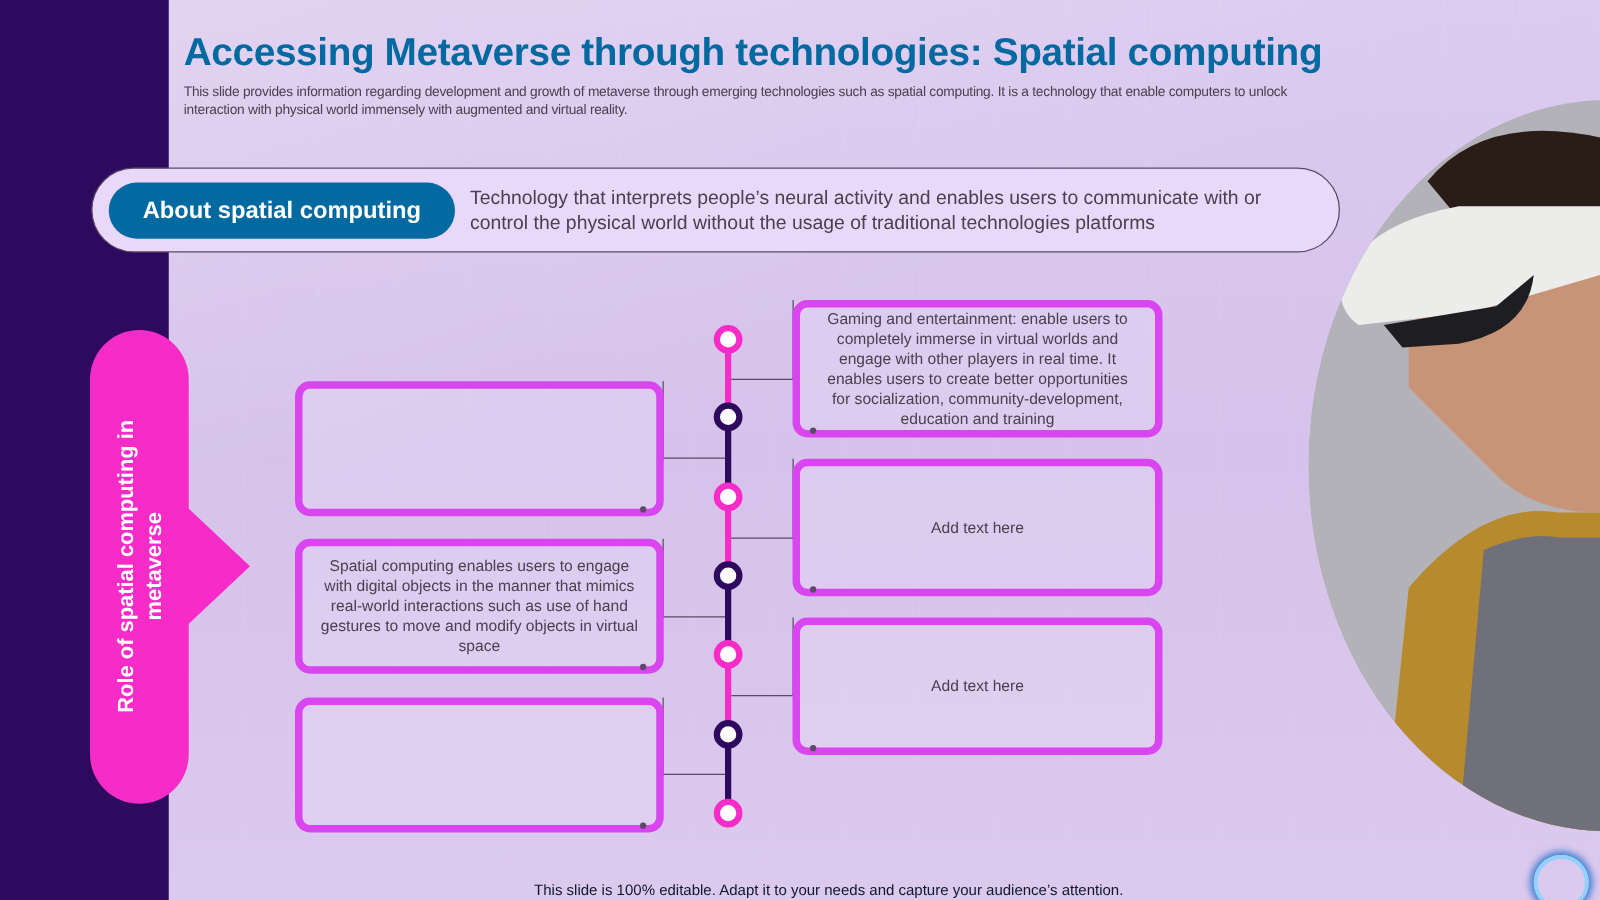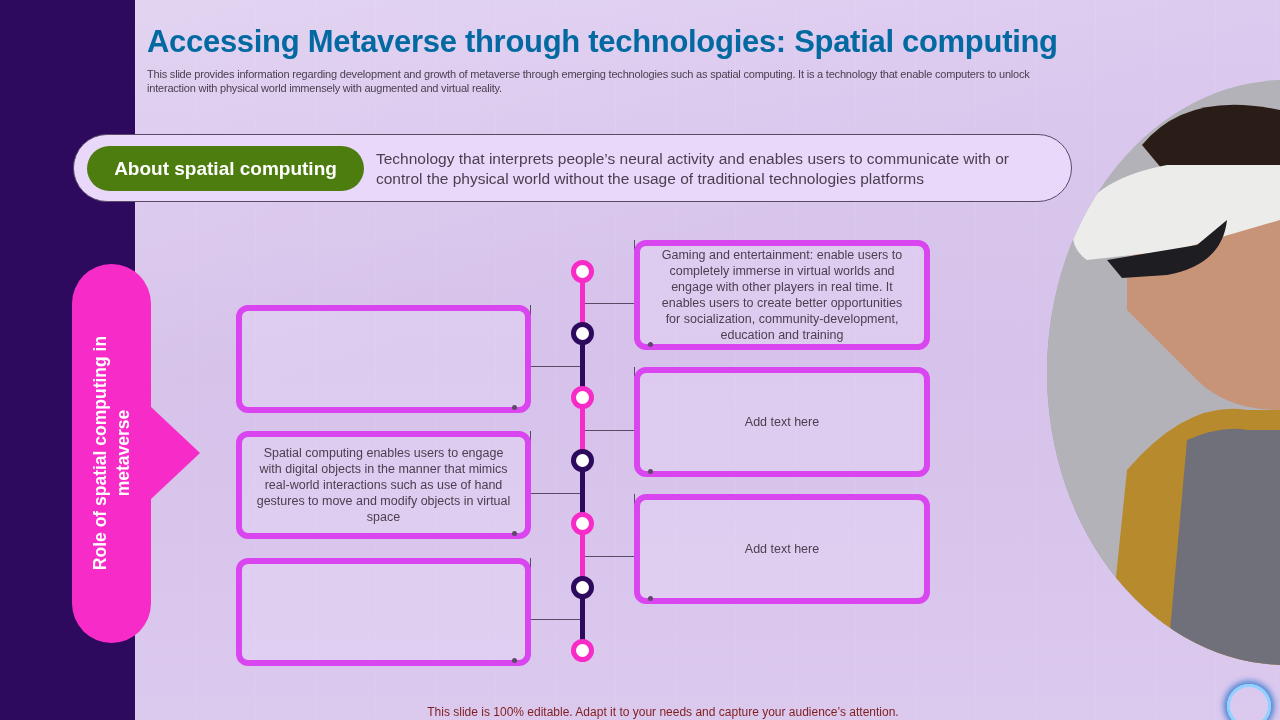--- a/index.html
+++ b/index.html
@@ -26,21 +26,21 @@
     position: absolute; left: 147px; top: 67px; width: 920px;
     font-size: 11px; line-height: 14px; color: #4a4050; letter-spacing: -0.2px;
   }
   .about-bar {
     position: absolute; left: 73px; top: 134px; width: 999px; height: 68px;
     border: 1px solid #5a4a66; border-radius: 34px;
     background: #ead8fb;
   }
   .about-pill {
     position: absolute; left: 87px; top: 146px; width: 277px; height: 45px;
-    border-radius: 23px; background: #4d7c0f;
+    border-radius: 23px; background: #0369a1;
     color: #fff; font-weight: bold; font-size: 19px;
     display: flex; align-items: center; justify-content: center;
   }
   .about-text {
     position: absolute; left: 376px; top: 149px; width: 680px;
     font-size: 15.5px; line-height: 20px; color: #4a4050;
   }
   .role-pill {
     position: absolute; left: 72px; top: 264px; width: 79px; height: 379px;
     border-radius: 40px; background: #f72cc8;
@@ -76,21 +76,21 @@
   }
   .node.dark { border-color: #2d0a5e; }
   .conn { position: absolute; border-color: #5a4a66; border-style: solid; border-width: 0; }
   .photo {
     position: absolute; left: 1047px; top: 80px; width: 480px; height: 585px;
     border-radius: 50%; overflow: hidden;
     background: linear-gradient(180deg, #b9bcc6 0%, #a9a6aa 40%, #9a9098 100%);
   }
   .footer {
     position: absolute; left: 0; top: 705px; width: 1280px; text-align: center;
-    font-size: 12px; color: #7f1d1d; padding-left: 46px;
+    font-size: 12px; color: #0f172a; padding-left: 46px;
   }
   .ring {
     position: absolute; left: 1227px; top: 684px; width: 44px; height: 44px; border-radius: 50%;
     border: 3px solid #8fd2ff; box-shadow: 0 0 6px 3px #3f7fd0;
   }
 </style>
 </head>
 <body>
 
 <div class="bg"></div>

